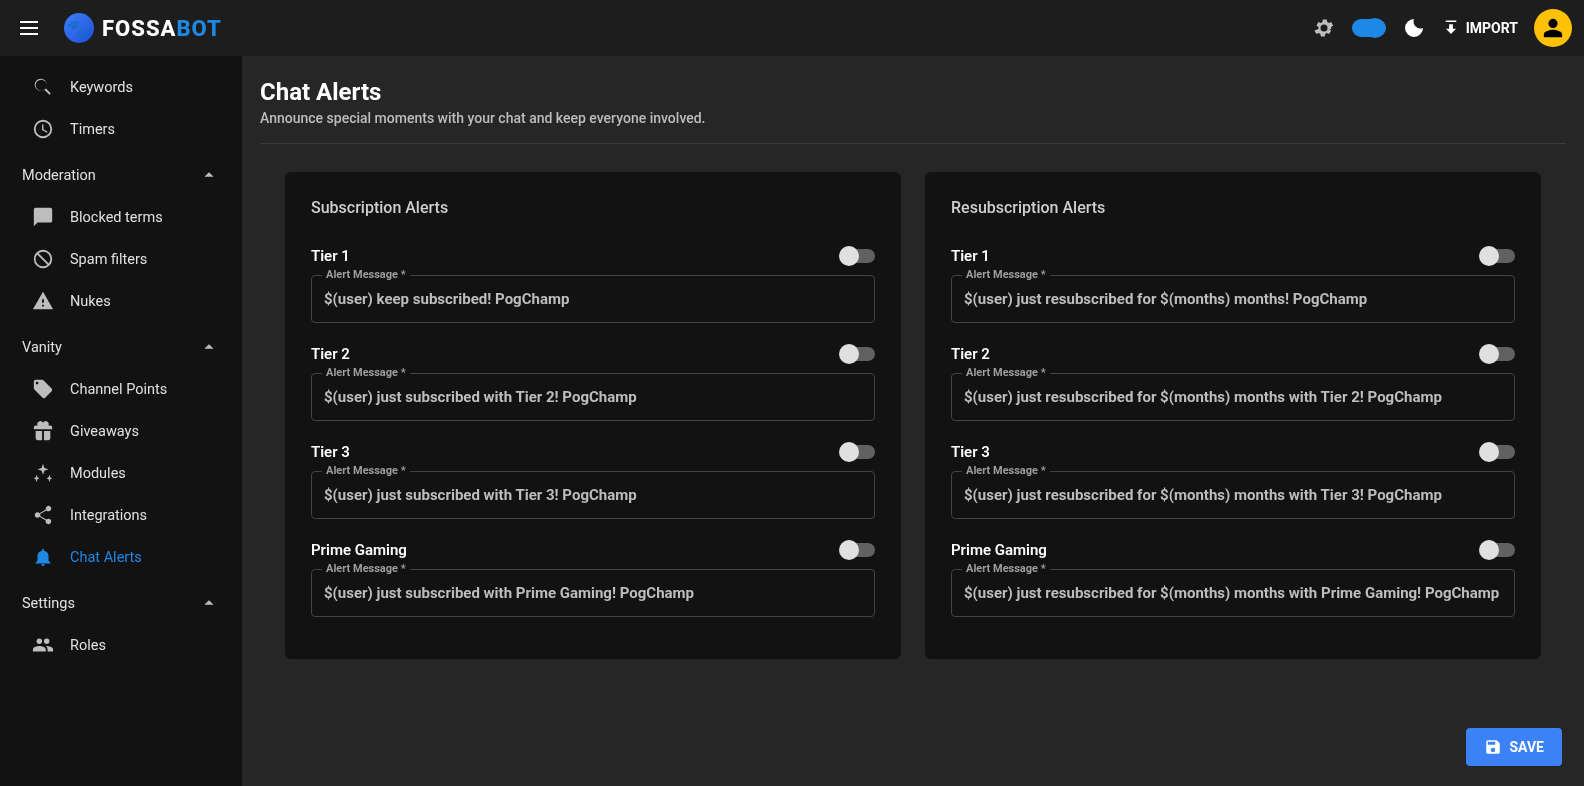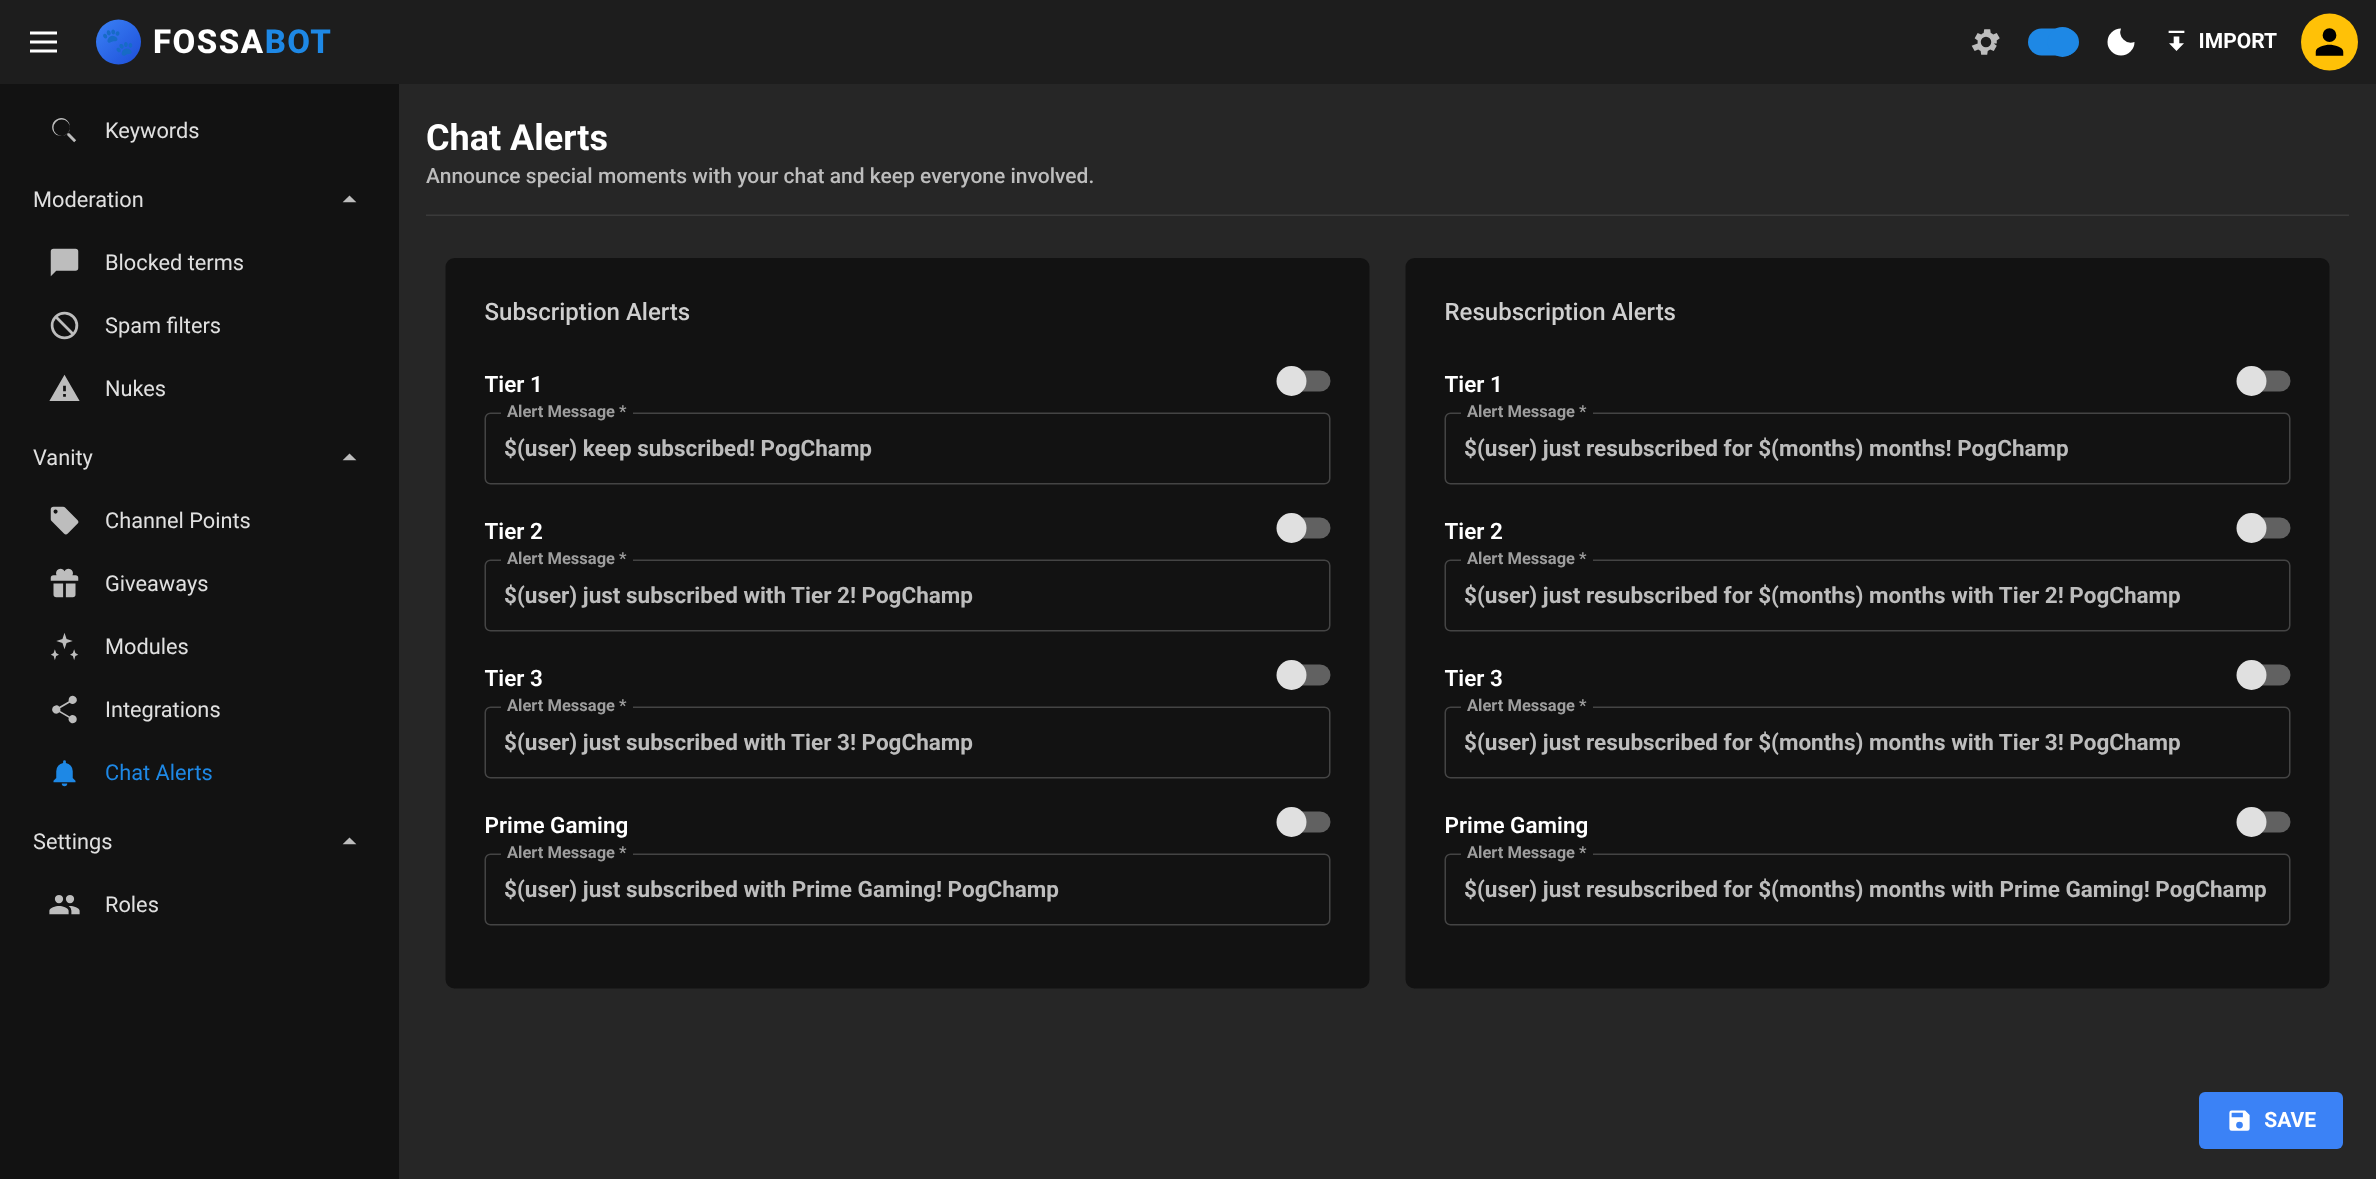--- a/index.html
+++ b/index.html
@@ -27,21 +27,21 @@
 .logo-text .bot{color:#1e88e5;}
 .topbar-right { margin-left:auto;display:flex;align-items:center;gap:16px; }
 .icon-btn { width:24px;height:24px;cursor:pointer;fill:#bdbdbd; }
 .theme-toggle { width:34px;height:18px;background:#1e88e5;border-radius:9px;position:relative;cursor:pointer; }
 .theme-toggle::after{content:"";position:absolute;right:1px;top:-1px;width:20px;height:20px;background:#1e88e5;border-radius:50%;}
 .import-btn { display:flex;align-items:center;gap:6px;cursor:pointer;font-weight:700;font-size:14px; }
 .avatar { width:38px;height:38px;border-radius:50%;background:#ffc107;display:flex;align-items:center;justify-content:center;cursor:pointer; }
 .avatar svg{width:22px;height:22px;fill:#000;}
 .layout { display:flex;height:calc(786px - 56px); }
 .sidebar {
-  width:266px;
+  width:242px;
   background:#121212;
   overflow-y:auto;
   padding-top:10px;
   scrollbar-width:thin;
   scrollbar-color:#555 #121212;
 }
 .sidebar::-webkit-scrollbar{width:6px;}
 .sidebar::-webkit-scrollbar-thumb{background:#555;}
 .side-item {
   display:flex;align-items:center;gap:16px;
@@ -71,21 +71,21 @@
 .divider{height:1px;background:#3a3a3a;margin-bottom:28px;}
 .cards-row{display:flex;gap:24px;justify-content:center;}
 .card{
   width:616px;
   background:#121212;
   border-radius:6px;
   padding:26px 26px 20px 26px;
 }
 .card-title{font-size:16px;font-weight:500;color:#cfcfcf;margin-bottom:30px;}
 .field-block{margin-bottom:22px;}
-.field-row{display:flex;justify-content:space-between;margin-bottom:10px;}
+.field-row{display:flex;align-items:center;justify-content:space-between;margin-bottom:10px;}
 .field-label{font-size:15px;font-weight:600;}
 .switch{width:34px;height:14px;background:#616161;border-radius:7px;position:relative;cursor:pointer;}
 .switch::after{content:"";position:absolute;left:-2px;top:-3px;width:20px;height:20px;background:#e0e0e0;border-radius:50%;}
 .textbox{
   position:relative;
   border:1px solid #444;
   border-radius:4px;
   padding:14px 12px;
   font-weight:bold;
 }
@@ -140,20 +140,26 @@
 </div>
 
 <div class="layout">
   <div class="sidebar">
     <div class="side-item ind">
       <svg viewBox="0 0 24 24">
           <path d="M15.5 14h-.79l-.28-.27a6.5 6.5 0 10-.7.7l.27.28v.79l5 5L20.49 19zM10 16a6 6 0 116-6 6 6 0 01-6 6z"></path>
         </svg>
       <span>Keywords</span>
     </div>
+    <div class="side-item ind">
+      <svg viewBox="0 0 24 24">
+          <path d="M12 2a10 10 0 1010 10A10 10 0 0012 2zm0 18a8 8 0 118-8 8 8 0 01-8 8zm.5-13H11v6l5.25 3.15.75-1.23-4.5-2.67z"></path>
+        </svg>
+      <span>Timers</span>
+    </div>
 
     <div class="side-section">
       <span>Moderation</span>
       <svg viewBox="0 0 24 24">
           <path d="M7 14l5-5 5 5z"></path>
         </svg>
     </div>
     <div class="side-item ind">
       <svg viewBox="0 0 24 24">
           <path d="M20 2H4a2 2 0 00-2 2v18l4-4h14a2 2 0 002-2V4a2 2 0 00-2-2zM3 3l18 18"></path>

